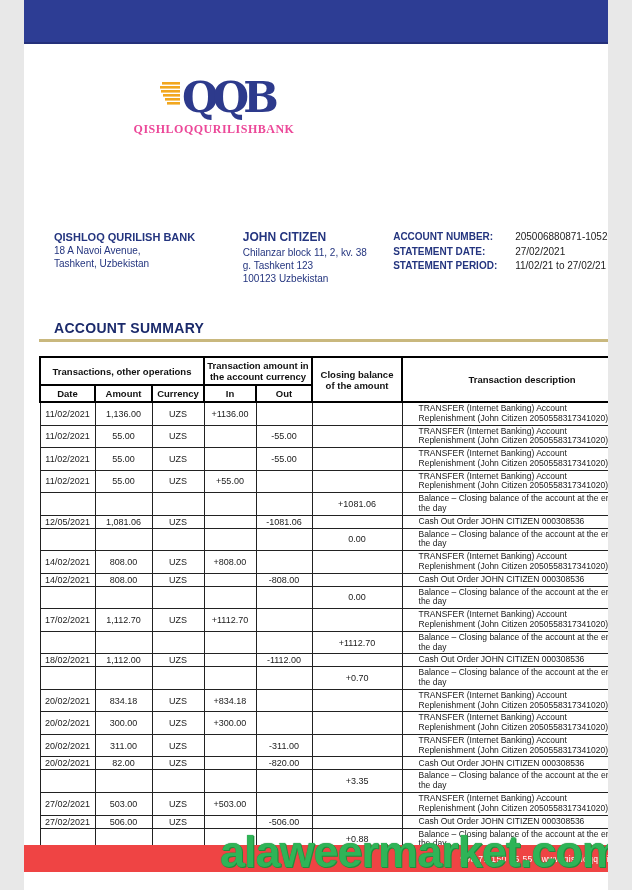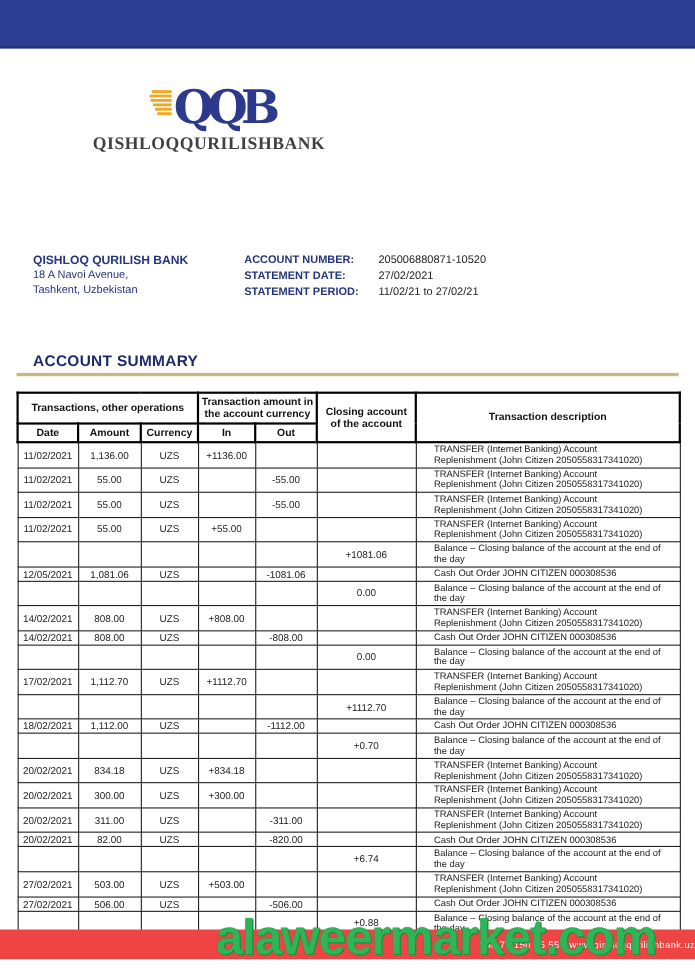--- a/index.html
+++ b/index.html
@@ -1,25 +1,25 @@
 <!DOCTYPE html>
 <html><head>
 <meta charset="utf-8">
 <style>
   html,body{margin:0;padding:0;background:#e8e8e8;}
   .page{
-    position:relative;width:632px;height:890px;background:#ffffff;
+    position:relative;width:584px;height:890px;background:#ffffff;
     font-family:"Liberation Sans",sans-serif;overflow:hidden;margin:0 auto;
   }
   .topbar{position:absolute;top:0;left:0;width:632px;height:42px;background:#2d3d94;border-bottom:2px solid #24307a;}
   .logo-wrap{position:absolute;top:72px;left:80px;width:220px;text-align:center;}
   .logo-mark{display:block;margin:0 auto;}
   .wordmark{
-    font-family:"Liberation Serif",serif;font-weight:bold;font-size:16px;
-    color:#404040;letter-spacing:0.5px;margin-top:-2px;
+    font-family:"Liberation Serif",serif;font-weight:bold;font-size:12px;
+    color:#ec4899;letter-spacing:0.5px;margin-top:-2px;
   }
   .info-row{position:absolute;top:230px;left:30px;width:580px;display:flex;}
   .bank-block{width:192px;font-size:10px;color:#24357f;line-height:1.3;}
   .bank-block .b-name{font-weight:bold;font-size:11px;}
   .cust-block{width:153px;font-size:10px;color:#24357f;line-height:1.3;}
   .cust-block .c-name{font-weight:bold;font-size:12px;}
   .acct-block{width:245px;font-size:10px;line-height:1.45;}
   .acct-line{display:flex;}
   .acct-label{font-weight:bold;color:#24357f;width:122px;flex:0 0 122px;}
   .acct-value{color:#222222;}
@@ -72,20 +72,26 @@
       <text x="48" y="40" font-family="DejaVu Serif, serif" font-weight="bold" font-size="42" fill="#2d3a8c" letter-spacing="-6">QQB</text>
     </svg>
     <div class="wordmark">QISHLOQQURILISHBANK</div>
   </div>
 
   <div class="info-row">
     <div class="bank-block">
       <div class="b-name">QISHLOQ QURILISH BANK</div>
       <div>18 A Navoi Avenue,</div>
       <div>Tashkent, Uzbekistan</div>
+    </div>
+    <div class="cust-block">
+      <div class="c-name">JOHN CITIZEN</div>
+      <div>Chilanzar block 11, 2, kv. 38</div>
+      <div>g. Tashkent 123</div>
+      <div>100123 Uzbekistan</div>
     </div>
     <div class="acct-block">
         <div class="acct-line">
           <span class="acct-label">ACCOUNT NUMBER:</span>
           <span class="acct-value">205006880871-10520</span>
         </div>
         <div class="acct-line">
           <span class="acct-label">STATEMENT DATE:</span>
           <span class="acct-value">27/02/2021</span>
         </div>
@@ -106,21 +112,21 @@
         <col style="width:52px">
       <col style="width:52px">
         <col style="width:56px">
         <col style="width:90px">
         <col style="width:240px">
     </colgroup>
     <thead>
       <tr>
         <th colspan="3">Transactions, other operations</th>
         <th colspan="2">Transaction amount in the account currency</th>
-        <th rowspan="2">Closing account of the account</th>
+        <th rowspan="2">Closing balance of the amount</th>
         <th rowspan="2">Transaction description</th>
       </tr>
       <tr>
           <th>Date</th>
           <th>Amount</th>
           <th>Currency</th>
           <th>In</th>
           <th>Out</th>
         </tr>
     </thead>
@@ -286,21 +292,21 @@
           <td>-820.00</td>
           <td></td>
           <td class="desc">Cash Out Order JOHN CITIZEN 000308536</td>
         </tr>
         <tr>
           <td></td>
           <td></td>
           <td></td>
           <td></td>
           <td></td>
-          <td>+6.74</td>
+          <td>+3.35</td>
           <td class="desc">Balance – Closing balance of the account at the end of the day</td>
         </tr>
         <tr>
           <td>27/02/2021</td>
           <td>503.00</td>
           <td>UZS</td>
           <td>+503.00</td>
           <td></td>
           <td></td>
           <td class="desc">TRANSFER (Internet Banking) Account Replenishment (John Citizen 2050558317341020)</td>

